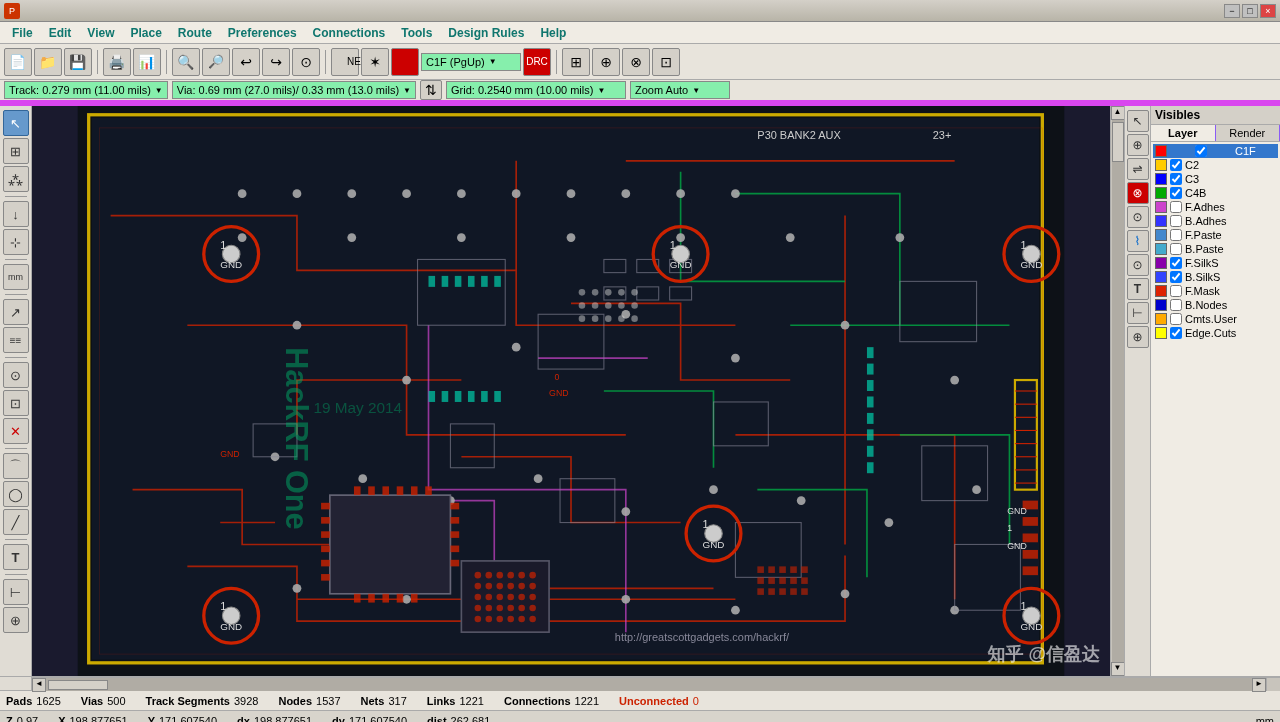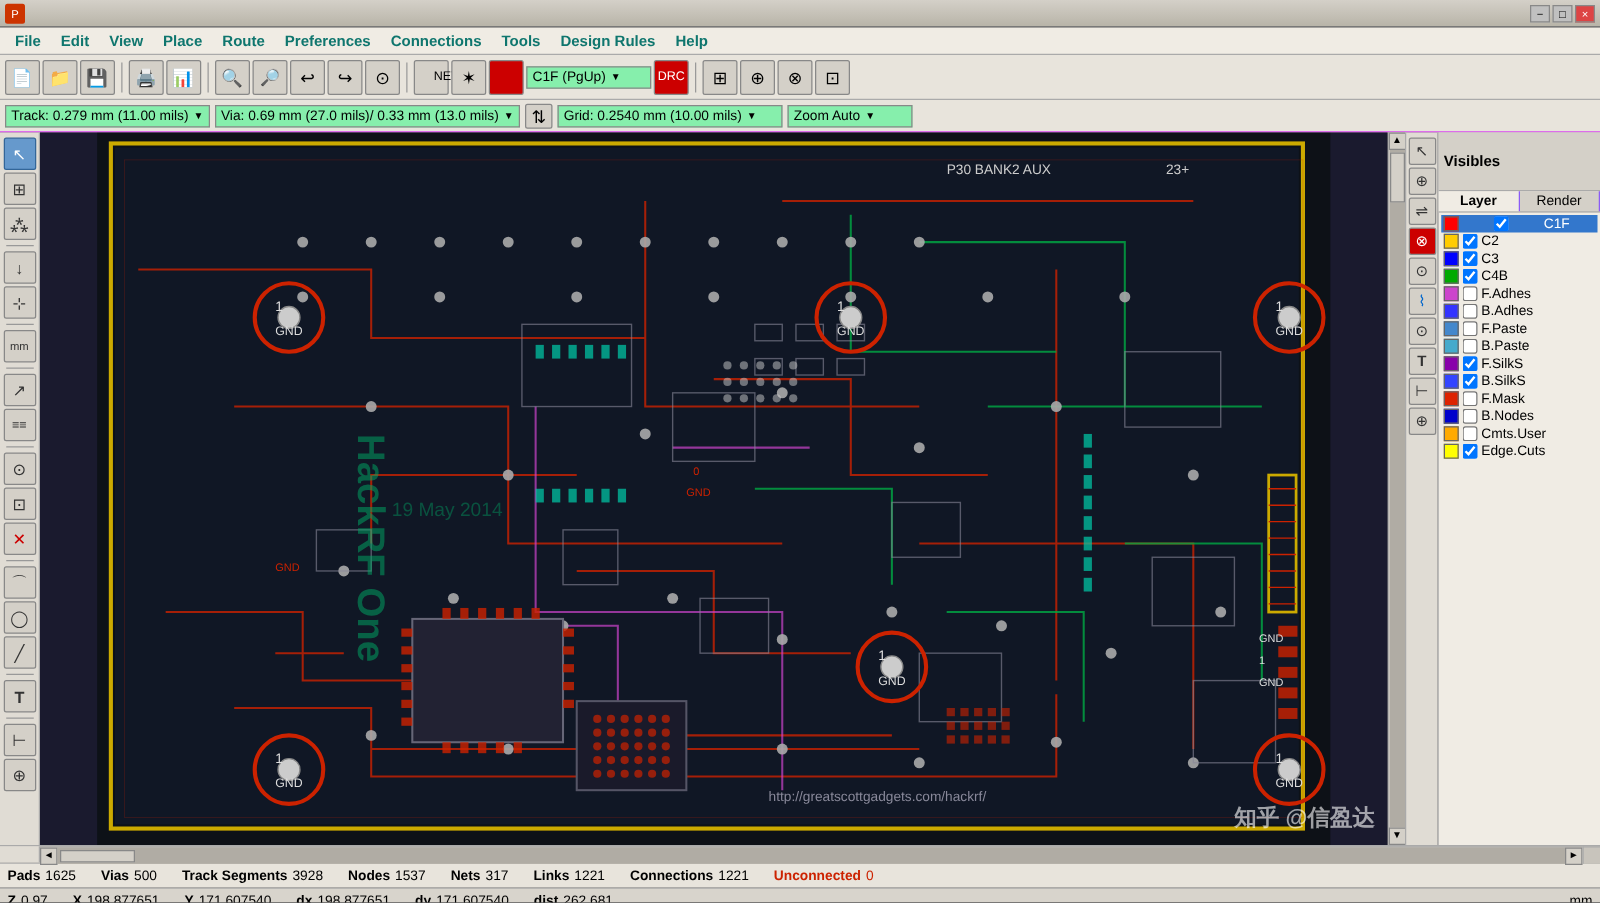--- a/index.html
+++ b/index.html
@@ -47,21 +47,21 @@
       border: 1px solid #888; border-radius: 2px;
       display: flex; align-items: center; justify-content: center;
       cursor: pointer; font-size: 14px;
     }
     .tb-sep { width: 1px; height: 24px; background: #999; margin: 0 3px; }
 
     
     #toolbar2 {
       height: 26px;
       background: #e8e4dc;
-      border-bottom: 1px solid #d946ef;
+      border-bottom: 6px solid #d946ef;
       display: flex; align-items: center;
       padding: 2px 4px; gap: 4px; text-align: right;
     }
     .dropdown-box {
       height: 18px; background: #86efac; border: 1px solid #888;
       display: flex; align-items: center; padding: 0 4px;
       font-size: 11px; cursor: pointer;
     }
     .dropdown-box .arrow { margin-left: 4px; font-size: 8px; }
 
@@ -124,21 +124,21 @@
     .rt-btn {
       width: 22px; height: 22px; background: #d4d0c8;
       border: 1px solid #888; border-radius: 2px;
       display: flex; align-items: center; justify-content: center;
       cursor: pointer; font-size: 12px; color: #333;
     }
 
     #visibles-header {
       background: #d4d0c8;
       border-bottom: 1px solid #aaa;
-      padding: 16px 4px;
+      padding: 2px 4px;
       font-weight: bold; font-size: 12px;
     }
     #visibles-tabs {
       display: flex;
       background: #d4d0c8;
       border-bottom: 1px solid #aaa;
     }
     .vis-tab {
       flex: 1; padding: 2px 4px; font-size: 11px;
       text-align: center; cursor: pointer;

